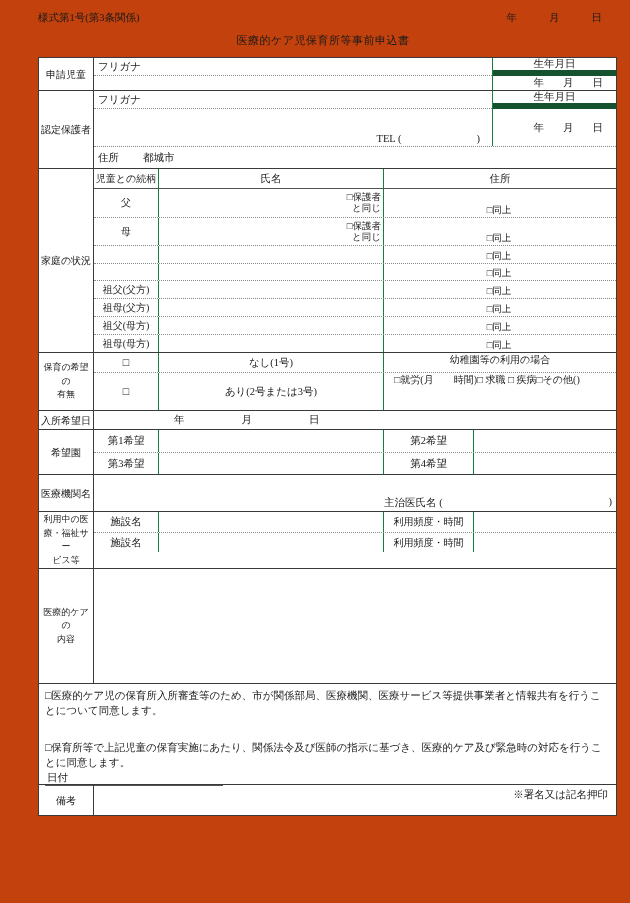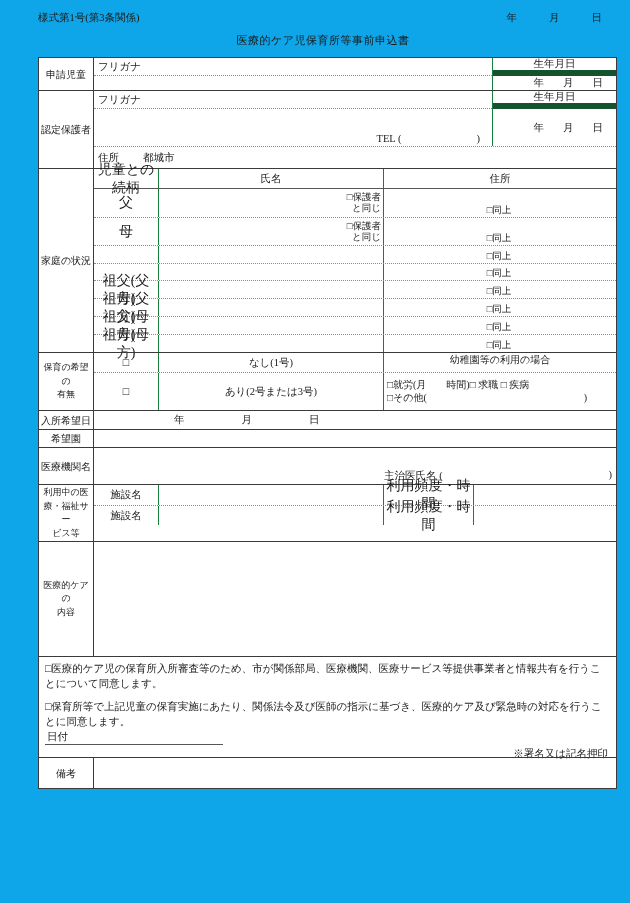--- a/index.html
+++ b/index.html
@@ -1,18 +1,18 @@
 <!DOCTYPE html>
 <html><head>
 <meta charset="utf-8">
 <style>
   html,body{margin:0;padding:0;background:#fff}
   body{width:630px;height:903px;font-family:"Liberation Serif","DejaVu Serif",serif;color:#1a1a1a;font-size:10.5px}
   *{box-sizing:border-box}
-  .page{position:relative;width:630px;height:903px;background:#0ea5e9;overflow:hidden}
+  .page{position:relative;width:630px;height:903px;background:#c2410c;overflow:hidden}
   .top-row{position:absolute;top:11px;left:38px;width:564px;display:flex;justify-content:space-between;align-items:center}
   .top-date{display:flex;gap:32px}
   .title{position:absolute;top:33px;left:8px;width:100%;text-align:center;font-size:11px;letter-spacing:.5px}
   .tbl{position:absolute;top:57px;left:38px;width:579px;border:1.6px solid #3a3a3a;display:flex;flex-direction:column;background:#fff}
   .sec{display:flex;border-top:1px solid #3a3a3a}
   .sec.first{border-top:none}
   .lbl{flex:0 0 55px;border-right:1px solid #3a3a3a;display:flex;align-items:center;justify-content:center;text-align:center;white-space:pre-line;font-size:10px;line-height:1.5;padding:1px 0}
   .lbl-sm{font-size:9px}
   .grow{flex:1;display:flex;flex-direction:column;min-width:0}
   .hrow{display:flex;min-width:0}
@@ -24,21 +24,21 @@
   .cent{display:flex;align-items:center;justify-content:center;text-align:center}
   .left{display:flex;align-items:center}
   .right{display:flex;align-items:center;justify-content:flex-end}
   .c-sub{flex:0 0 65px}
   .c-mid{flex:0 0 225px}
   .c-4{flex:0 0 90px}
   .c-dob{flex:0 0 123px}
   .ymd{display:flex;align-items:center;justify-content:flex-end;gap:19px;padding-right:13px}
   .h17{height:17px}.h18{height:18px}.h19{height:19px}.h20{height:20px}.h22{height:22px}
   .h28{height:28px}.h36{height:36px}.h37{height:37px}.h38{height:38px}
-  .fam-cell{font-size:14px}
+  .fam-cell{font-size:10px}
   .same-guardian{white-space:pre-line;text-align:right;line-height:1.15;font-size:9.5px;padding:1px 2px}
   .same-above{font-size:9.5px;padding-right:2px}
   .cond{font-size:10px;line-height:12.5px;padding:1px 3px}
   .consent-cell{flex:1;display:flex;flex-direction:column;padding:5px 6px 3px 6px;font-size:10.5px;line-height:1.4}
   .sig-row{display:flex;margin-top:auto}
   .sig-date{flex:0 0 178px;border-bottom:1px solid #555;padding-left:2px}
   .sig-name{flex:1;border-bottom:1px solid #555;padding-left:2px}
   .note-right{text-align:right;padding:2px 2px 0 0}
 </style>
 </head>
@@ -196,21 +196,21 @@
 有無</div>
       <div class="grow">
         <div class="hrow h19">
           <div class="c-sub vr cent">□</div>
           <div class="c-mid vr cent">なし(1号)</div>
           <div class="grow left cond">幼稚園等の利用の場合</div>
         </div>
         <div class="hrow h38 dot-t">
           <div class="c-sub vr cent">□</div>
           <div class="c-mid vr cent">あり(2号または3号)</div>
-          <div class="grow cond" style="display:flex;flex-direction:column;justify-content:center">
+          <div class="grow cond" style="display:flex;flex-direction:row;justify-content:center">
             <div>□就労(月　　時間)□ 求職 □ 疾病</div>
             <div style="display:flex">
               <span>□その他(</span>
               <span style="flex:1"></span>
               <span style="margin-right:26px">)</span>
             </div>
           </div>
         </div>
       </div>
     </div>
@@ -219,20 +219,34 @@
       <div class="lbl">入所希望日</div>
       <div class="grow left h18" style="flex-direction:row;gap:57px;padding-left:80px">
         <span>年</span>
         <span>月</span>
         <span>日</span>
       </div>
     </div>
 
     <div class="sec">
       <div class="lbl">希望園</div>
+      <div class="grow">
+        <div class="hrow h22">
+          <div class="c-sub vr cent">第1希望</div>
+          <div class="c-mid vr"></div>
+          <div class="c-4 vr cent">第2希望</div>
+          <div class="grow"></div>
+        </div>
+        <div class="hrow h22 dot-t">
+          <div class="c-sub vr cent">第3希望</div>
+          <div class="c-mid vr"></div>
+          <div class="c-4 vr cent">第4希望</div>
+          <div class="grow"></div>
+        </div>
+      </div>
     </div>
 
     <div class="sec">
       <div class="lbl">医療機関名</div>
       <div class="grow h36" style="justify-content:flex-end">
         <div style="display:flex;padding-left:290px;padding-bottom:1px">
           <span>主治医氏名 (</span>
           <span style="flex:1"></span>
           <span style="margin-right:4px">)</span>
         </div>
@@ -264,21 +278,21 @@
       <div class="lbl lbl-sm">医療的ケアの
 内容</div>
       <div class="grow" style="height:114px"></div>
     </div>
 
     <div class="sec">
       <div class="consent-cell" style="height:100px">
         <div>
           <span>□</span><span>医療的ケア児の保育所入所審査等のため、市が関係部局、医療機関、医療サービス等提供事業者と情報共有を行うことについて同意します。</span>
         </div>
-        <div style="margin-top:9px">
+        <div style="margin-top:23px">
           <span>□</span><span>保育所等で上記児童の保育実施にあたり、関係法令及び医師の指示に基づき、医療的ケア及び緊急時の対応を行うことに同意します。</span>
         </div>
         <div class="sig-row">
           <div class="sig-date">
             <span>日付</span>
           </div>
         </div>
         <div class="note-right">※署名又は記名押印</div>
       </div>
     </div>

